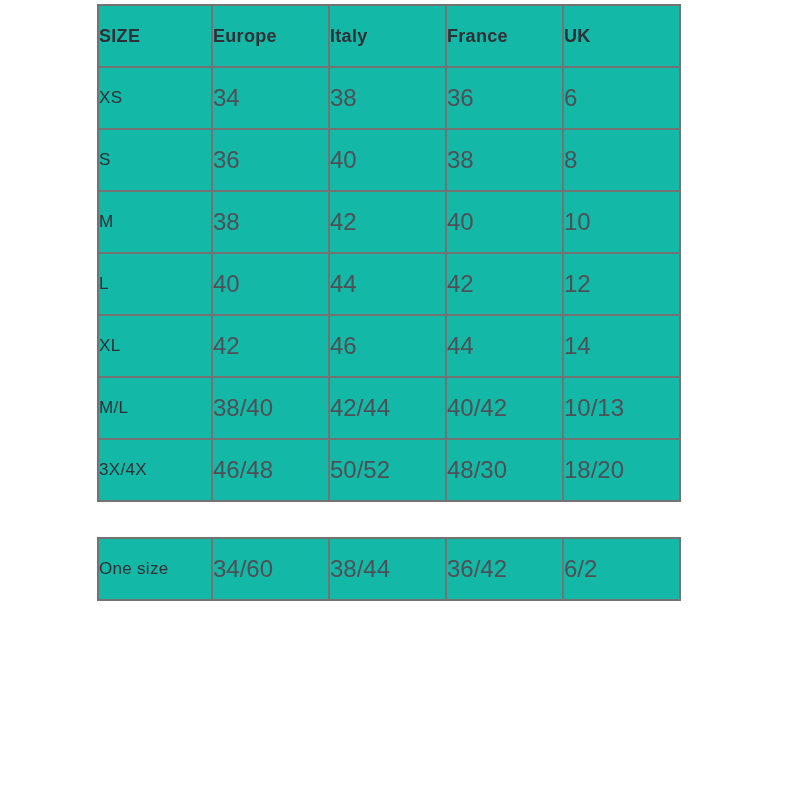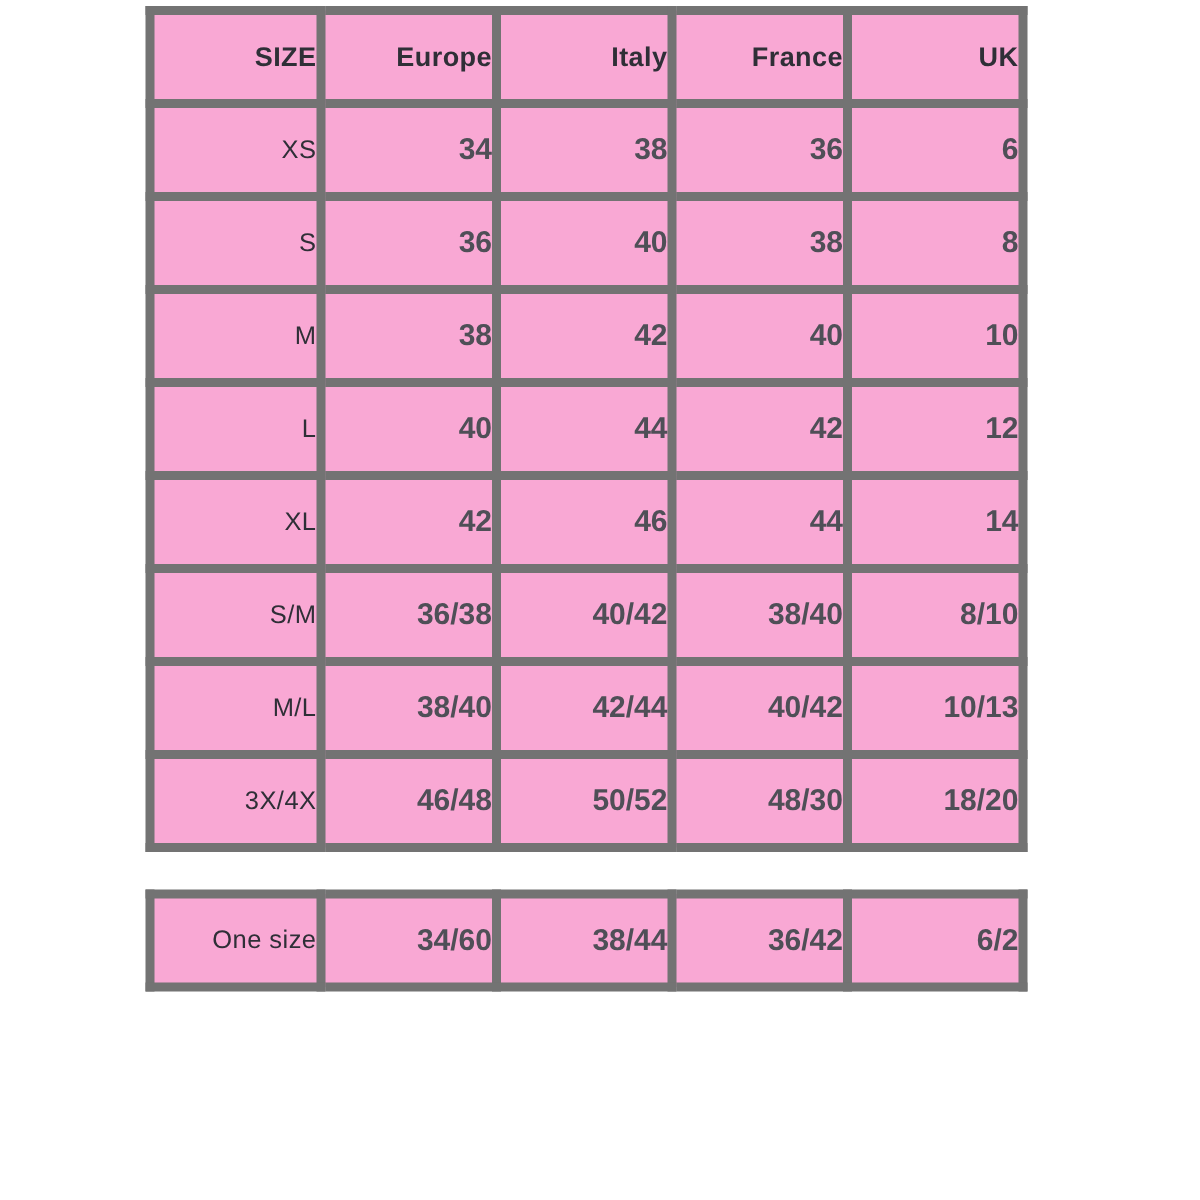--- a/index.html
+++ b/index.html
@@ -16,45 +16,45 @@
   table.size-table {
     border-collapse: collapse;
     table-layout: fixed;
     width: 582px;
     background: #ffffff;
   }
   table.size-table col.c0 { width: 114px; }
   table.size-table col.c  { width: 117px; }
   table.size-table th,
   table.size-table td {
-    border: 6px solid #737373;
+    border: 2px solid #737373;
     height: 62px;
-    text-align: right;
+    text-align: left;
     vertical-align: middle;
     padding: 0;
-    background: #f9a8d4;
+    background: #14b8a6;
   }
   table.size-table th {
     font-weight: 700;
     font-size: 18px;
     color: #2f2f37;
     letter-spacing: 0.3px;
   }
   td.size-label {
     font-weight: 400;
     font-size: 17px;
     color: #2f2f37;
     letter-spacing: 0.3px;
   }
   td.value {
-    font-weight: 700;
-    font-size: 20px;
+    font-weight: 400;
+    font-size: 24px;
     color: #4f4f57;
   }
-  table.secondary { margin-top: 25px; }
+  table.secondary { margin-top: 35px; }
 </style>
 </head>
 <body>
 
 <div class="page">
 
   <table class="size-table">
     <colgroup>
         <col class="c0">
         <col class="c">
@@ -101,27 +101,20 @@
         <td class="value">12</td>
       </tr>
       <tr>
         <td class="size-label">XL</td>
         <td class="value">42</td>
         <td class="value">46</td>
         <td class="value">44</td>
         <td class="value">14</td>
       </tr>
       <tr>
-        <td class="size-label">S/M</td>
-        <td class="value">36/38</td>
-        <td class="value">40/42</td>
-        <td class="value">38/40</td>
-        <td class="value">8/10</td>
-      </tr>
-      <tr>
         <td class="size-label">M/L</td>
         <td class="value">38/40</td>
         <td class="value">42/44</td>
         <td class="value">40/42</td>
         <td class="value">10/13</td>
       </tr>
       <tr>
         <td class="size-label">3X/4X</td>
         <td class="value">46/48</td>
         <td class="value">50/52</td>

